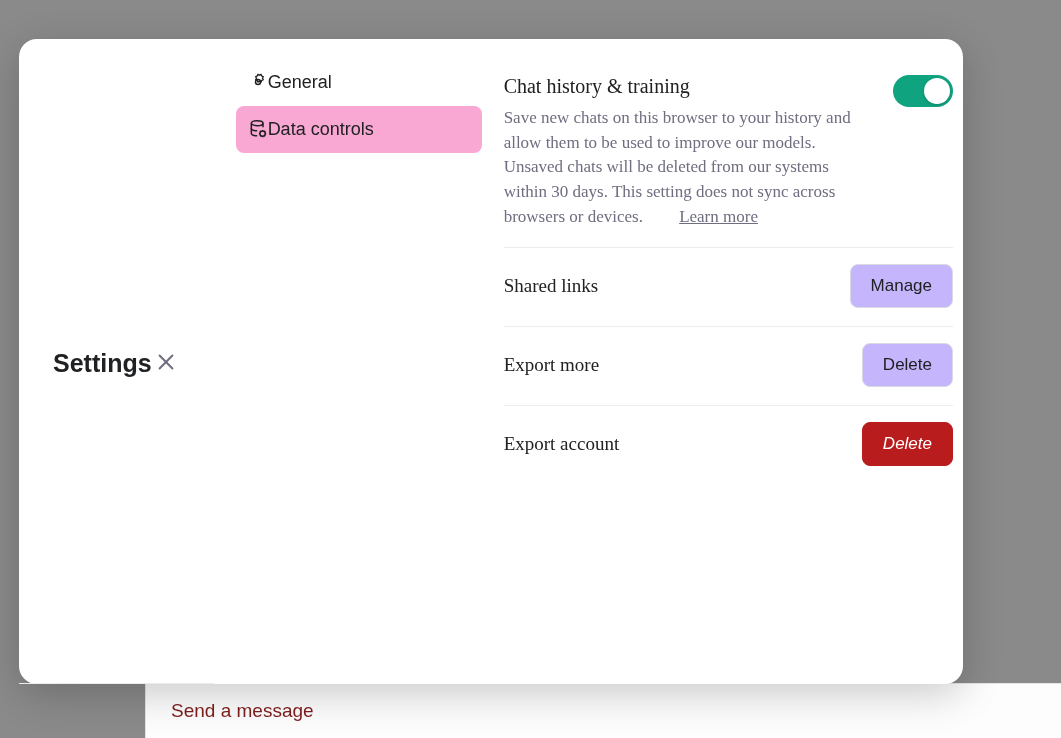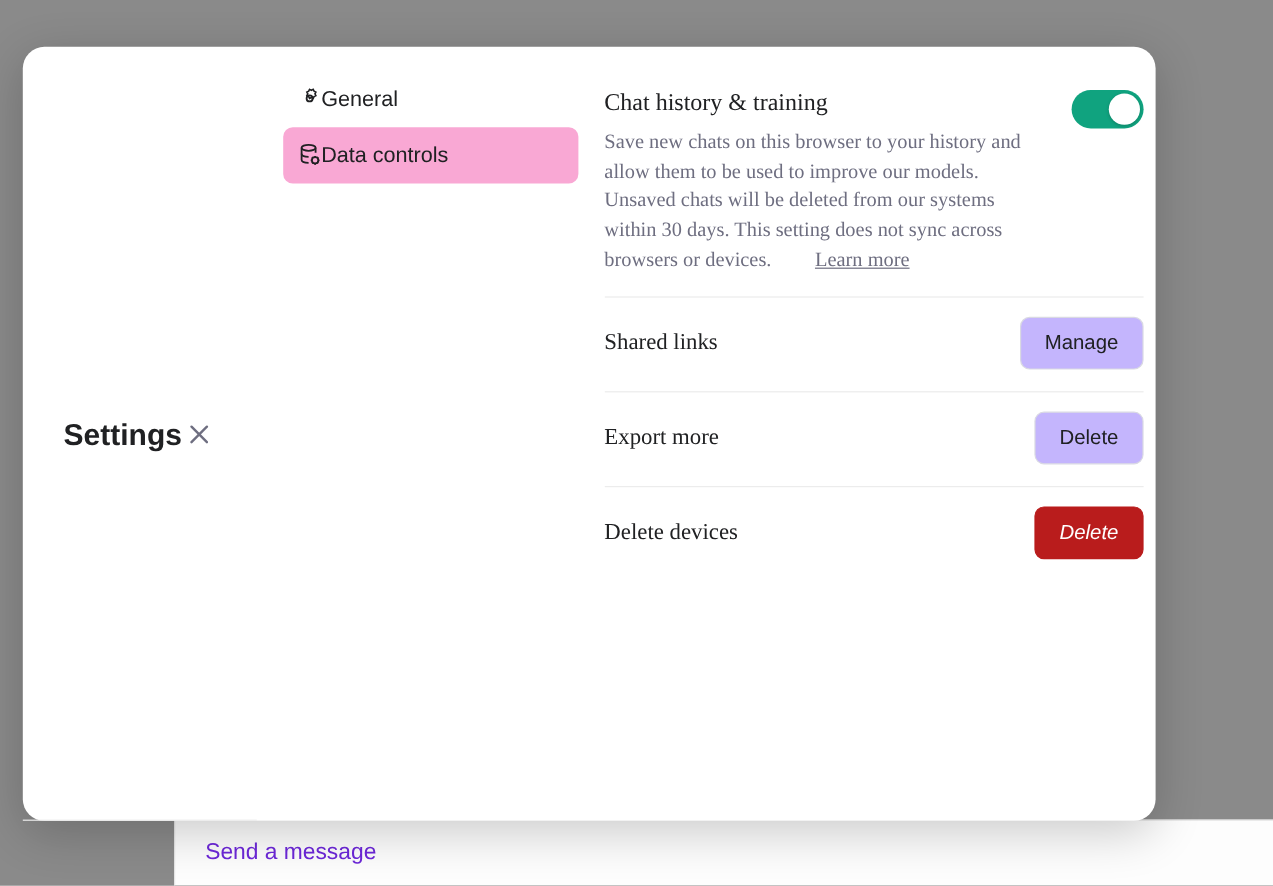--- a/index.html
+++ b/index.html
@@ -23,21 +23,21 @@
       left: 145px;
       right: 0;
       height: 55px;
       background: #fdfdfd;
       border: 1px solid #e5e5e5;
       border-bottom: none;
       border-right: none;
       display: flex;
       align-items: center;
       padding-left: 25px;
-      color: #6d28d9;
+      color: #7f1d1d;
       font-size: 19px;
     }
     .modal {
       position: absolute;
       top: 39px;
       left: 19px;
       width: 944px;
       height: 645px;
       background: #fff;
       border-radius: 18px;
@@ -252,21 +252,21 @@
         <div class="section-left">
           <div class="section-title">Export more</div>
         </div>
         <div class="section-action">
           <button class="btn">Delete</button>
         </div>
       </div>
 
       <div class="section centered">
         <div class="section-left">
-          <div class="section-title">Delete devices</div>
+          <div class="section-title">Export account</div>
         </div>
         <div class="section-action">
           <button class="btn btn-danger">Delete</button>
         </div>
       </div>
 
     </div>
   </div>
 </div>
 

